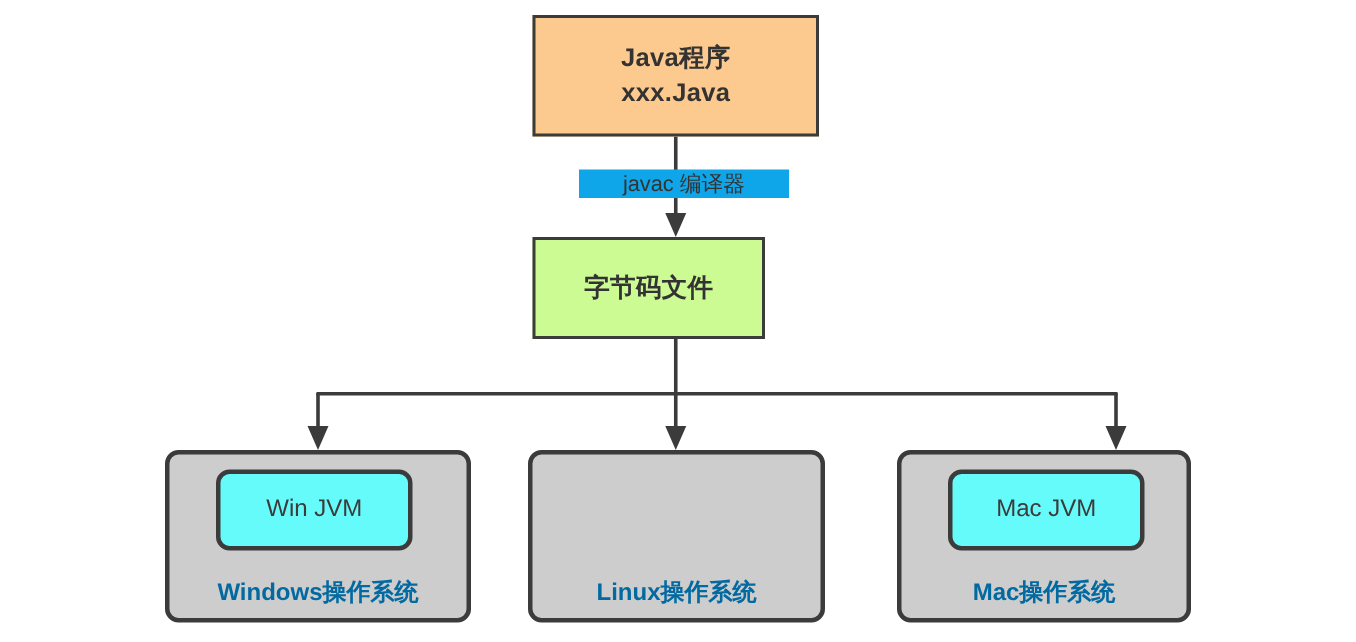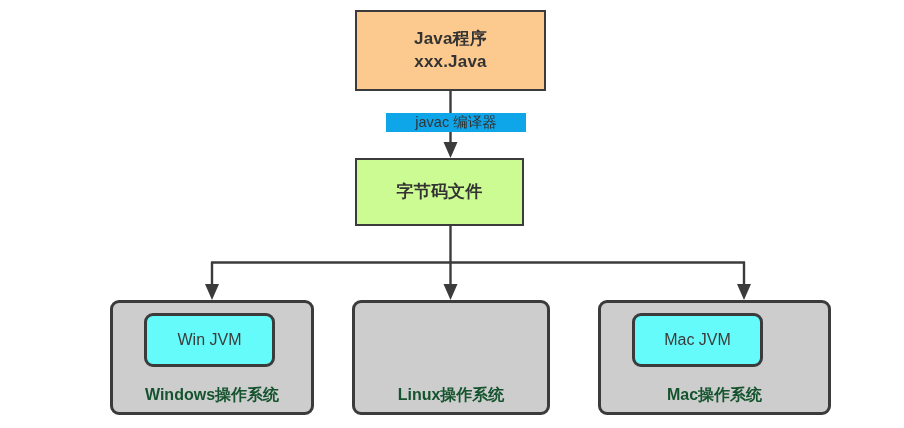--- a/index.html
+++ b/index.html
@@ -39,21 +39,21 @@
     background: #fcc98e;
     border: 2px solid #3b3b3b;
     font-size: 17px;
     font-weight: bold;
     letter-spacing: 0.2px;
   }
 
   .node-bytecode {
     left: 355px;
     top: 158px;
-    width: 169px;
+    width: 155px;
     height: 68px;
     background: #ccfa93;
     border: 2px solid #3b3b3b;
     font-size: 17px;
     font-weight: bold;
     letter-spacing: 0.2px;
   }
 
   .node-line { display: block; white-space: nowrap; }
 
@@ -63,21 +63,21 @@
     box-sizing: border-box;
     top: 300px;
     height: 115px;
     background: #cdcdcd;
     border: 3px solid #3b3b3b;
     border-radius: 9px;
     text-decoration: underline;
   }
   .os-box-win   { left: 110px; width: 204px; }
   .os-box-linux { left: 352px; width: 198px; }
-  .os-box-mac   { left: 598px; width: 233px; }
+  .os-box-mac   { left: 598px; width: 196px; }
 
   .jvm-box {
     position: absolute;
     box-sizing: border-box;
     top: 10px;
     height: 54px;
     background: #66fbfb;
     border: 3px solid #3b3b3b;
     border-radius: 9px;
     display: flex;
@@ -93,21 +93,21 @@
   .jvm-box-mac   { left: 31px; width: 131px; }
 
   .os-label {
     position: absolute;
     left: 0;
     right: 0;
     bottom: 6px;
     text-align: center;
     font-size: 16px;
     font-weight: bold;
-    color: #14532d;
+    color: #0369a1;
     white-space: nowrap;
   }
 
   
   .edge-label {
     position: absolute;
     left: 386px;
     top: 113px;
     width: 140px;
     text-align: center;

